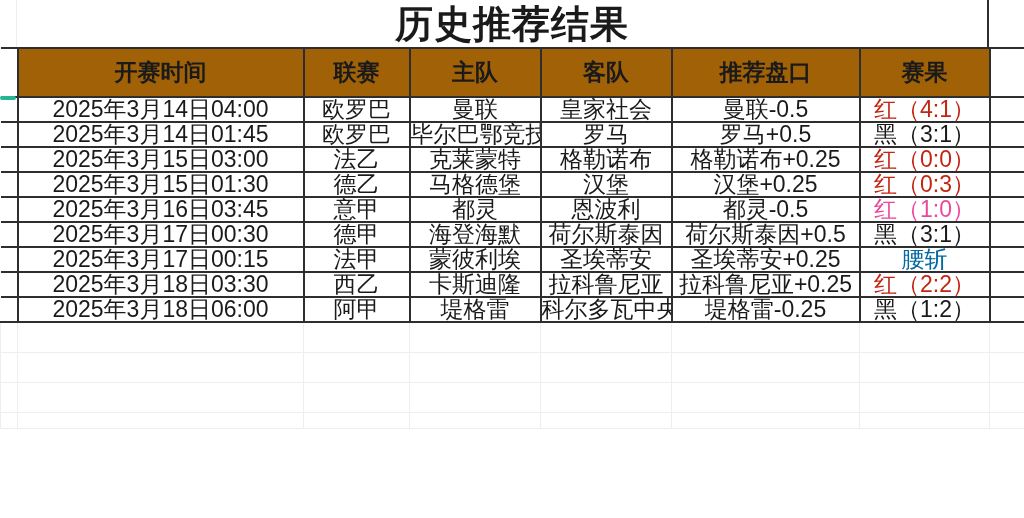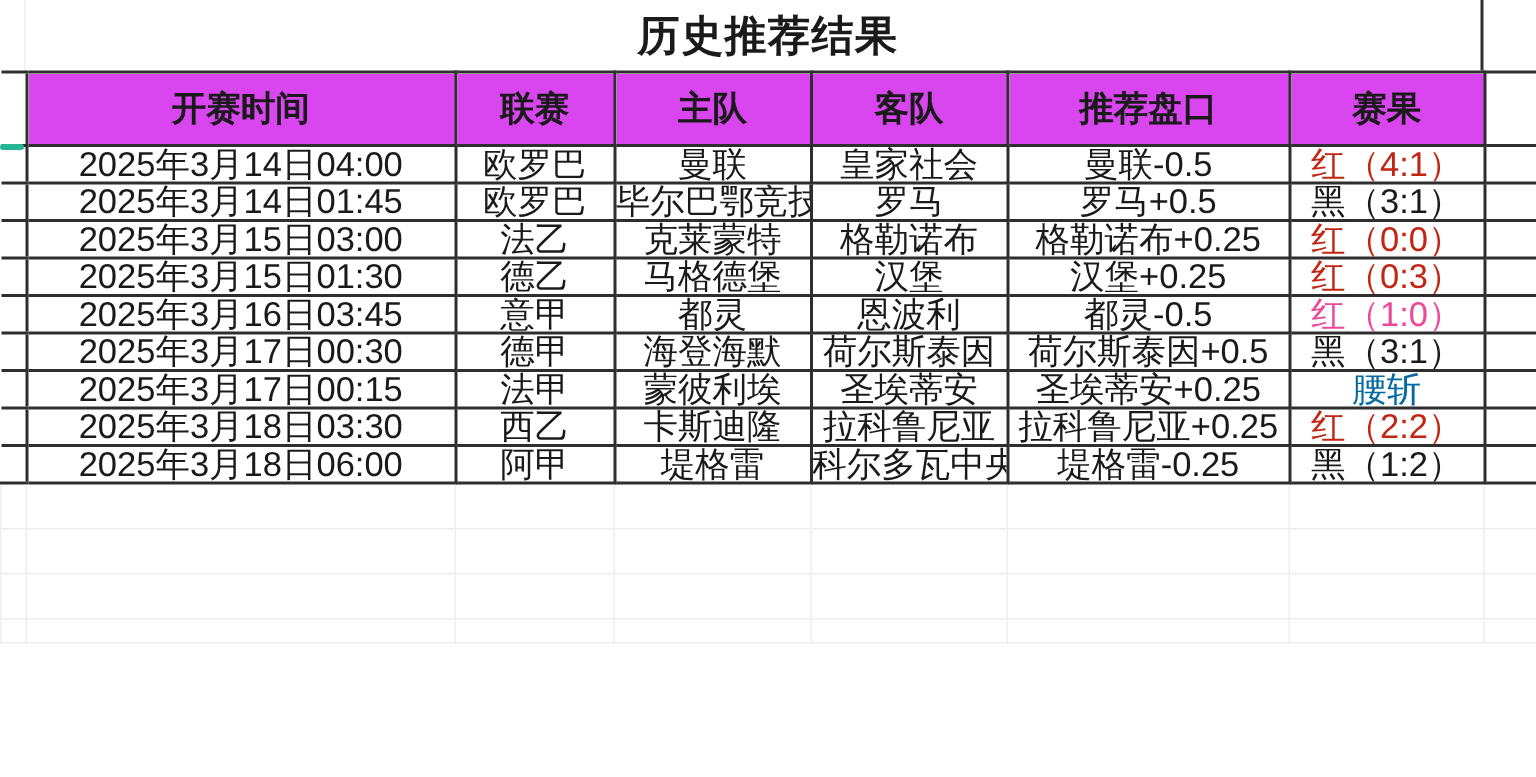--- a/index.html
+++ b/index.html
@@ -1,32 +1,32 @@
 <!DOCTYPE html>
 <html><head>
 <meta charset="utf-8">
 <style>
   html,body{margin:0;padding:0;background:#fff;}
   .stage{position:relative;width:1024px;height:518px;overflow:hidden;background:#fff;
          font-family:"Liberation Sans","DejaVu Sans",sans-serif;color:#1a1a1a;}
   .title-row{position:absolute;left:0;top:0;width:1024px;height:47px;
              display:flex;align-items:center;justify-content:center;}
-  .title{font-size:28px;font-weight:700;letter-spacing:1px;line-height:1;}
+  .title{font-size:38px;font-weight:700;letter-spacing:1px;line-height:1;}
   .vline{position:absolute;top:0;width:2px;}
   .vline.faint{width:1px;background:#f0edf0;}
   .vline.dark{background:#2e2e2e;}
   table.sheet{position:absolute;left:0;top:47px;width:1024px;
               border-collapse:collapse;table-layout:fixed;}
   table.sheet td{padding:0;margin:0;overflow:hidden;white-space:nowrap;
                  text-align:center;vertical-align:middle;font-size:23px;line-height:1;}
   tr.hdr{height:49px;}
   tr.row{height:14px;}
   tr.empty{height:30px;}
   tr.empty.last{height:16px;}
-  td.h{background:#d946ef;border:2px solid #2e2e2e;font-weight:700;font-size:25px;}
+  td.h{background:#a16207;border:2px solid #2e2e2e;font-weight:700;font-size:25px;}
   td.d{border:2px solid #2e2e2e;background:#fff;}
   td.sp{border-top:2px solid #2e2e2e;border-bottom:2px solid #2e2e2e;
         border-left:none;border-right:none;background:transparent;}
   td.e{border:1px solid #f0edf0;background:transparent;}
   .marker{position:absolute;left:0;top:96px;width:16px;height:4px;
           border-radius:2px;background:#25b795;}
 </style>
 </head>
 <body>
 

